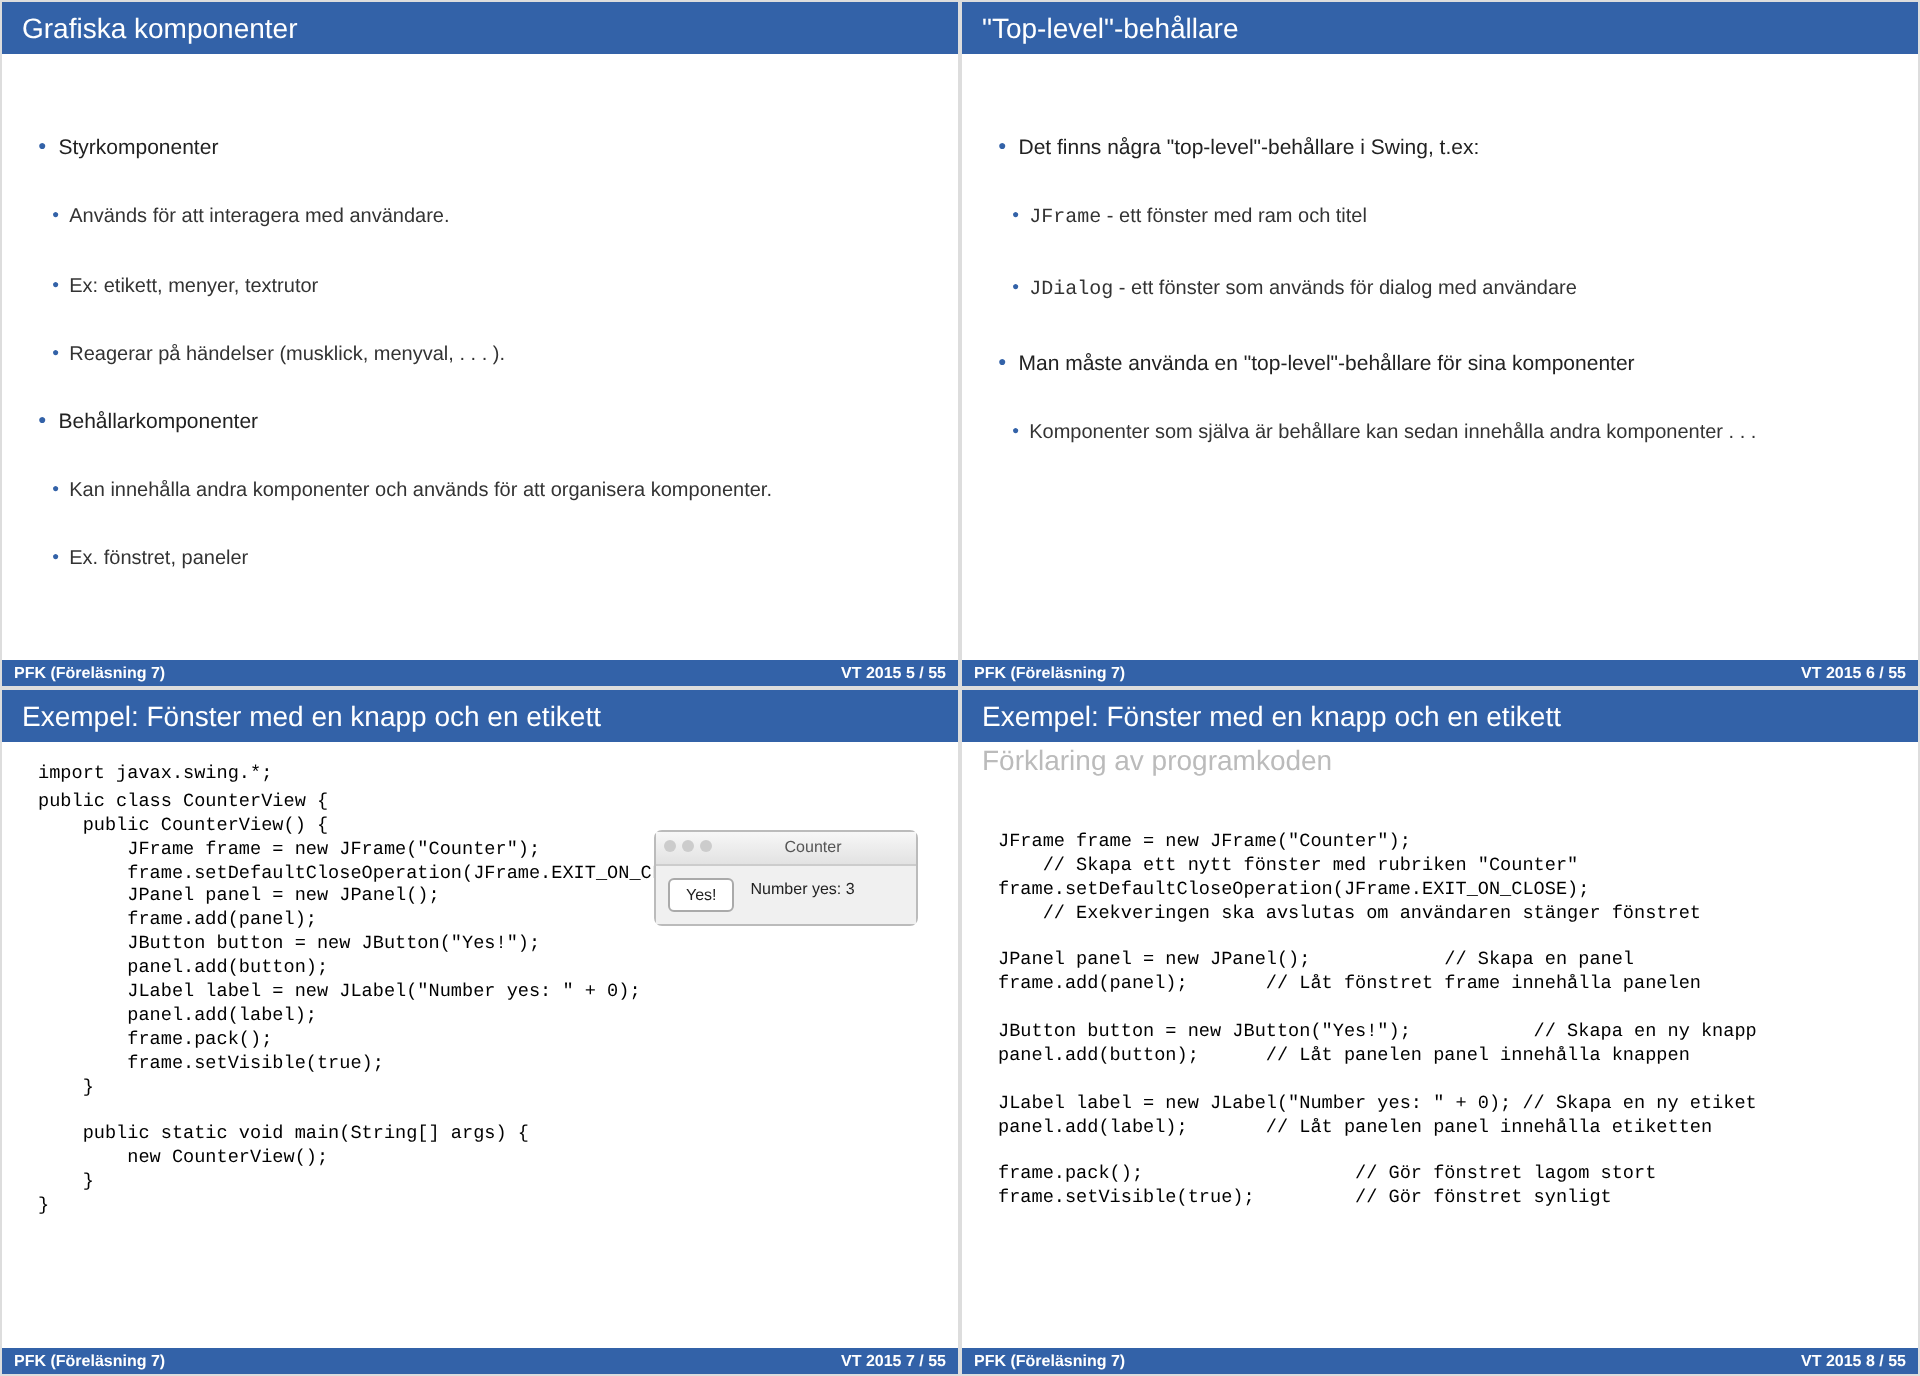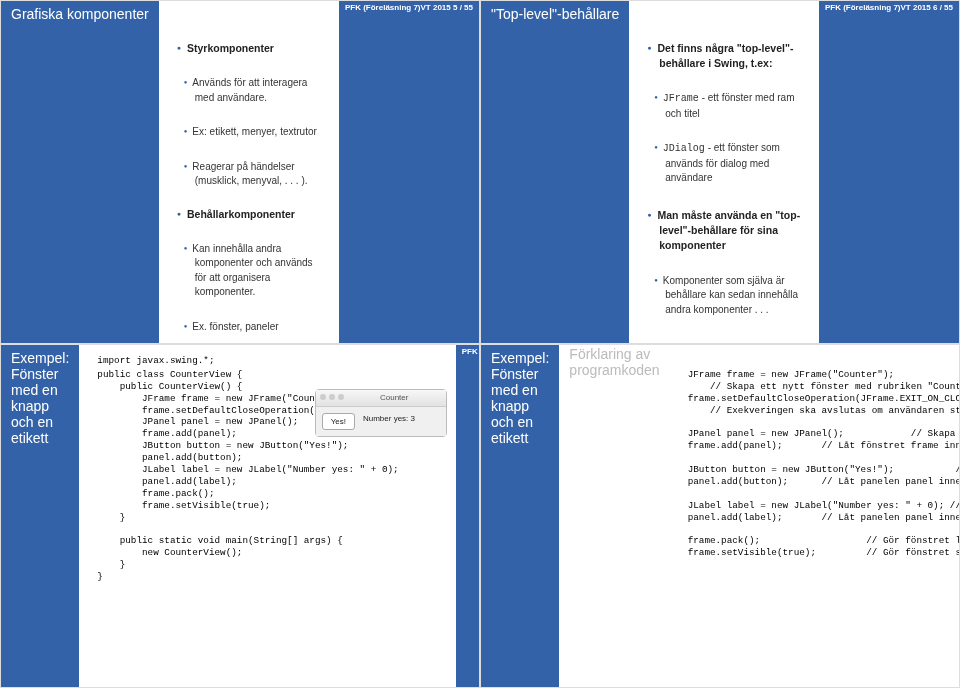--- a/index.html
+++ b/index.html
@@ -10,20 +10,21 @@
     width: 960px;
     height: 688px;
     display: grid;
     grid-template-columns: 1fr 1fr;
     grid-template-rows: 1fr 1fr;
   }
   .slide {
     position: relative;
     border: 0.5px solid #ddd;
     display: flex;
+    flex-direction: column;
     overflow: hidden;
   }
   .slide-title {
     background: #3362a8;
     color: #fff;
     padding: 5px 10px;
     font-size: 14px;
     font-weight: normal;
   }
   .slide-subtitle {
@@ -42,37 +43,37 @@
     background: #3362a8;
     color: #fff;
     display: flex;
     font-size: 8px;
     padding: 2px 6px;
     font-weight: bold;
   }
   .footer .left { flex: 0 0 auto; }
   .footer .center { flex: 1; text-align: center; }
   .footer .right { flex: 0 0 auto; }
-  ul.b1 { list-style: none; padding-left: 12px; margin: 4px 0 10px 0; font-weight: bold; }
+  ul.b1 { list-style: none; padding-left: 12px; margin: 4px 0 10px 0; }
   ul.b1 > li::before { content: "●"; color: #3362a8; font-size: 7px; position: relative; top: -2px; margin-right: 6px; margin-left: -12px; }
   ul.b2 { list-style: none; padding-left: 18px; margin: 2px 0 4px 0; }
   ul.b2 > li::before { content: "●"; color: #3362a8; font-size: 6px; position: relative; top: -2px; margin-right: 5px; margin-left: -11px; }
   ul.b2 > li { color: #333; font-size: 10px; margin-top: 20px; }
   pre.code {
     font-family: Liberation Mono, monospace;
     font-size: 9.3px;
     line-height: 1.28;
     white-space: pre;
     margin: 2px 0;
     color: #000;
   }
   .tt { font-family: Liberation Mono, monospace; font-size: 10px; }
   .mock-win {
     position: absolute;
-    right: 9px;
+    right: 20px;
     top: 44px;
     width: 130px;
     background: #f0f0f0;
     border: 1px solid #bbb;
     border-radius: 4px;
     font-size: 8px;
   }
   .mock-tb {
     display: flex;
     align-items: center;
@@ -111,21 +112,21 @@
       <li>Används för att interagera med användare.</li>
       <li>Ex: etikett, menyer, textrutor</li>
       <li>Reagerar på händelser (musklick, menyval, . . . ).</li>
     </ul>
     <div style="height:10px"></div>
     <ul class="b1">
       <li>Behållarkomponenter</li>
     </ul>
     <ul class="b2">
       <li>Kan innehålla andra komponenter och används för att organisera komponenter.</li>
-      <li>Ex. fönster, paneler</li>
+      <li>Ex. fönstret, paneler</li>
     </ul>
   </div>
   <div class="footer">
     <div class="left">PFK (Föreläsning 7)</div>
     <div class="center"></div>
     <div class="right">VT 2015    5 / 55</div>
   </div>
 </div>
 
 <div class="slide">

